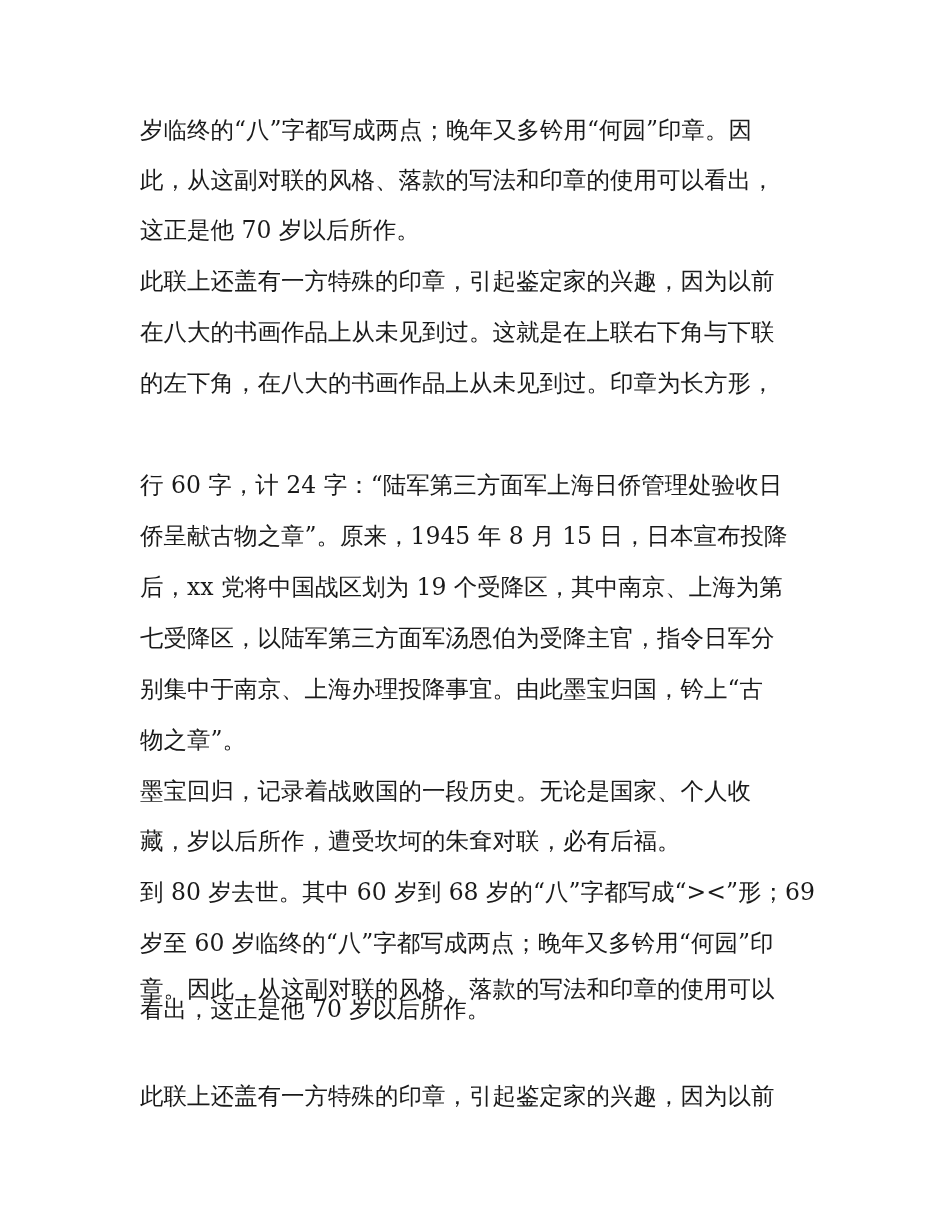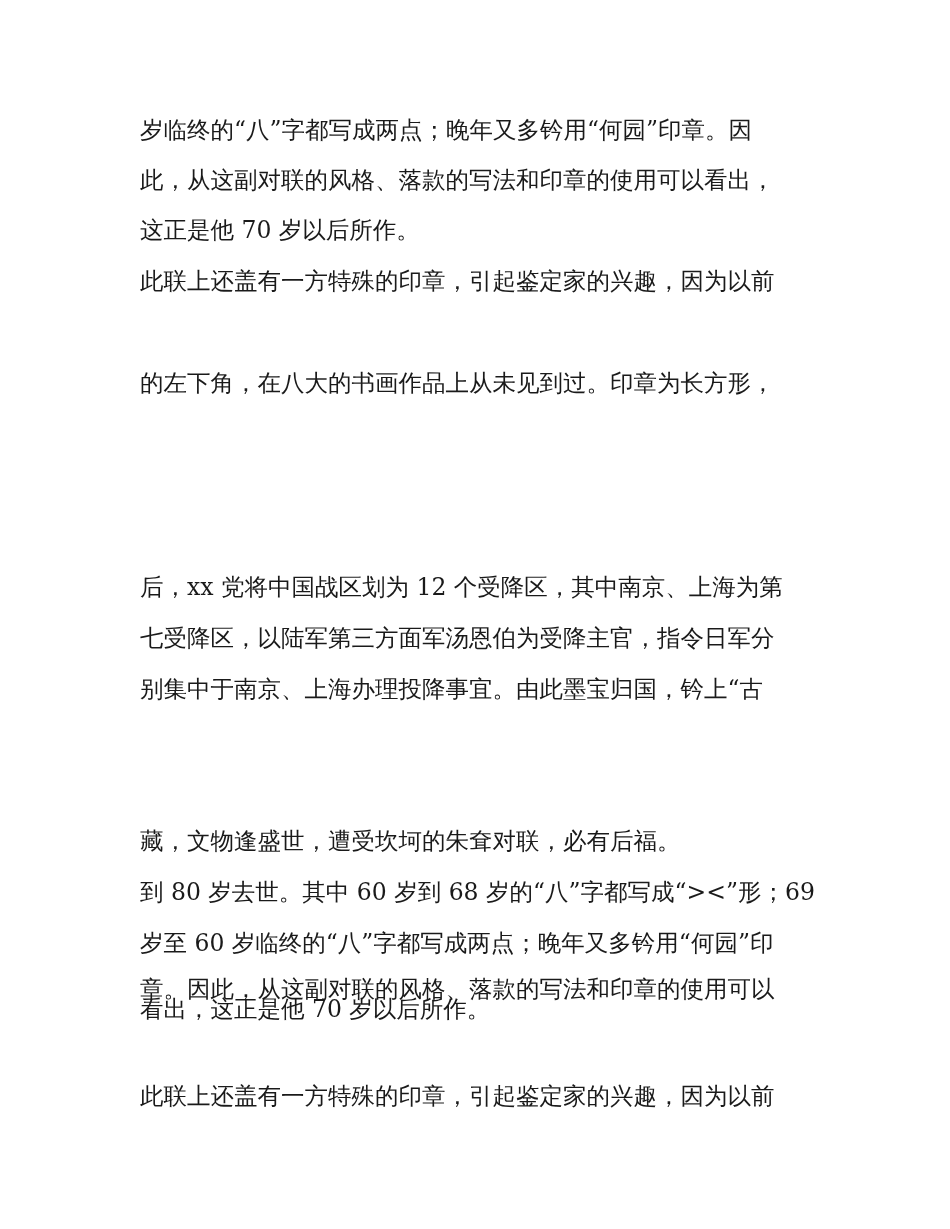--- a/index.html
+++ b/index.html
@@ -34,23 +34,28 @@
     }
   </style>
 </head>
 <body>
 
 <div class="page">
   <div class="line" style="top:115px">岁临终的“八”字都写成两点；晚年又多钤用“何园”印章。因</div>
   <div class="line" style="top:165px">此，从这副对联的风格、落款的写法和印章的使用可以看出，</div>
   <div class="line" style="top:215px">这正是他 70 岁以后所作。</div>
   <div class="line" style="top:266px">此联上还盖有一方特殊的印章，引起鉴定家的兴趣，因为以前</div>
+  <div class="line" style="top:317px">在八大的书画作品上从未见到过。这就是在上联右下角与下联</div>
   <div class="line" style="top:368px">的左下角，在八大的书画作品上从未见到过。印章为长方形，</div>
-  <div class="line" style="top:572px">后，xx 党将中国战区划为 12 个受降区，其中南京、上海为第</div>
+  <div class="line" style="top:470px">行 60 字，计 24 字：“陆军第三方面军上海日侨管理处验收日</div>
+  <div class="line" style="top:521px">侨呈献古物之章”。原来，1945 年 8 月 15 日，日本宣布投降</div>
+  <div class="line" style="top:572px">后，xx 党将中国战区划为 19 个受降区，其中南京、上海为第</div>
   <div class="line" style="top:674px">别集中于南京、上海办理投降事宜。由此墨宝归国，钤上“古</div>
   <div class="line" style="top:623px">七受降区，以陆军第三方面军汤恩伯为受降主官，指令日军分</div>
-  <div class="line" style="top:826px">藏，文物逢盛世，遭受坎坷的朱耷对联，必有后福。</div>
+  <div class="line" style="top:725px">物之章”。</div>
+  <div class="line" style="top:776px">墨宝回归，记录着战败国的一段历史。无论是国家、个人收</div>
+  <div class="line" style="top:826px">藏，岁以后所作，遭受坎坷的朱耷对联，必有后福。</div>
   <div class="line" style="top:877px">到 80 岁去世。其中 60 岁到 68 岁的“八”字都写成“&gt;&lt;”形；69</div>
   <div class="line" style="top:928px">岁至 60 岁临终的“八”字都写成两点；晚年又多钤用“何园”印</div>
   <div class="line" style="top:974px">章。因此，从这副对联的风格、落款的写法和印章的使用可以</div>
   <div class="line" style="top:994px">看出，这正是他 70 岁以后所作。</div>
   <div class="line" style="top:1081px">此联上还盖有一方特殊的印章，引起鉴定家的兴趣，因为以前</div>
 </div>
 
 </body></html>

